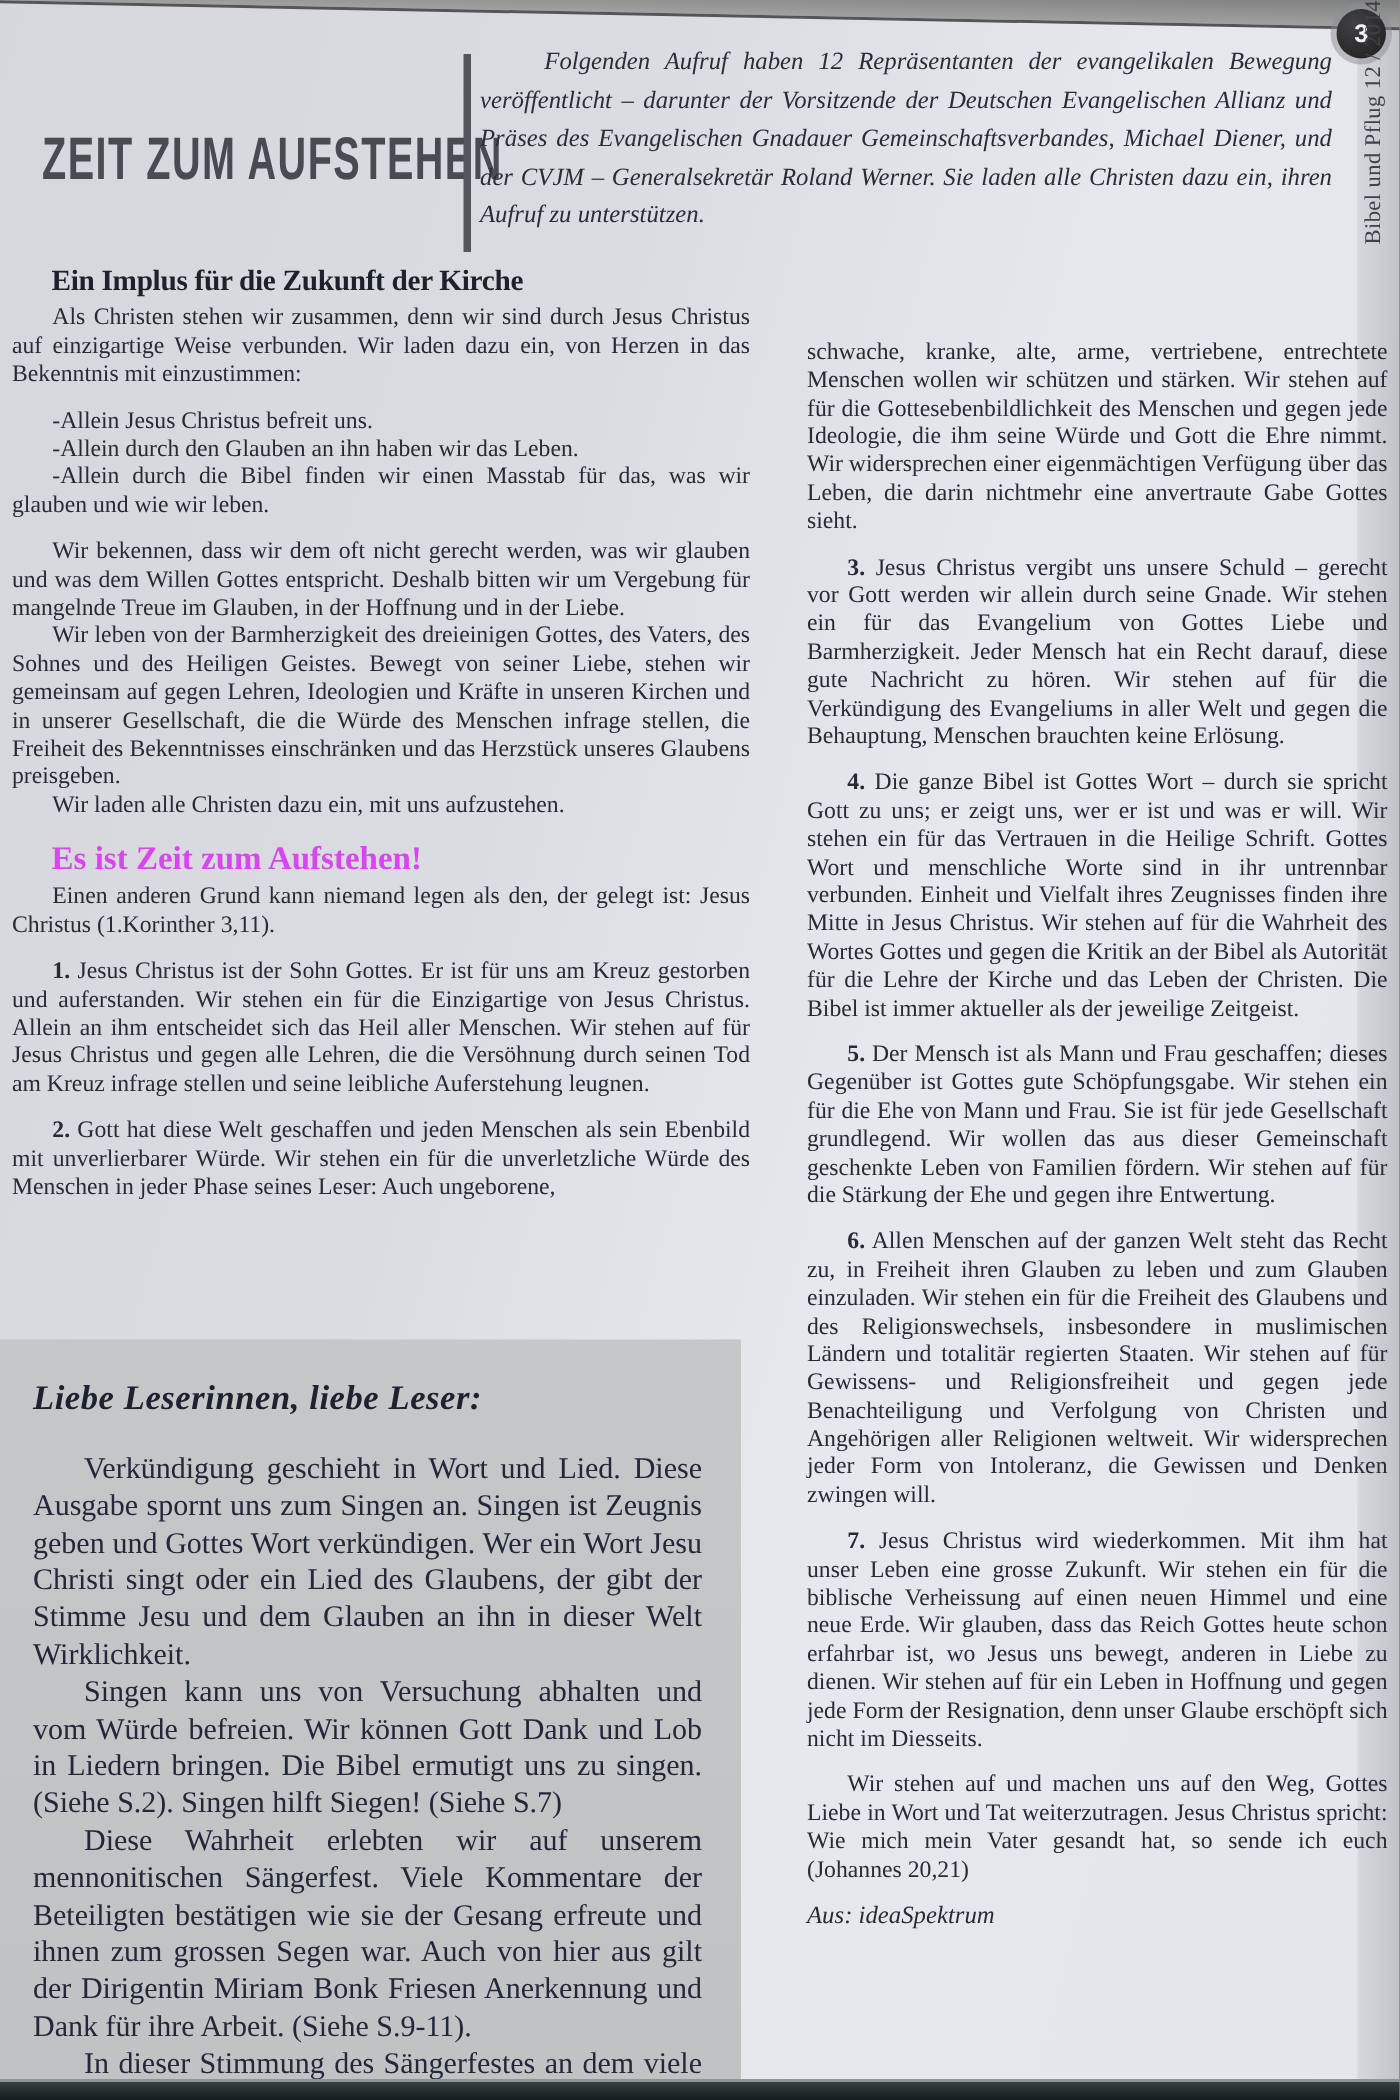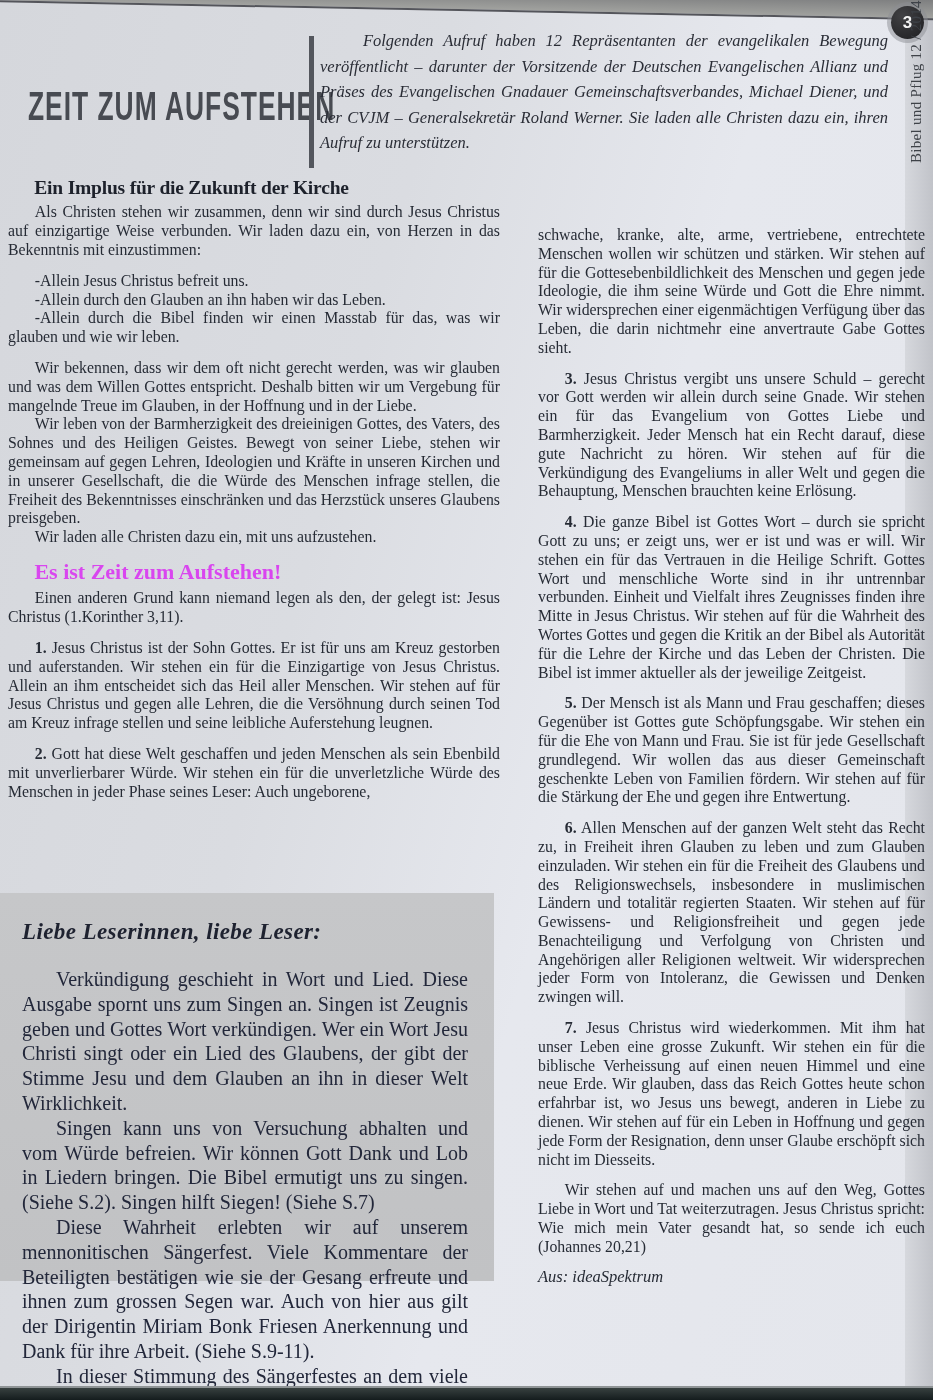--- a/index.html
+++ b/index.html
@@ -35,21 +35,21 @@
   .col-left{left:8px;top:176px;width:492px;}
   .col-right{left:538px;top:186px;width:387px;margin-top:40px;}
   .para{margin:0;text-align:justify;font-size:15.8px;line-height:1.19;text-indent:1.7em;}
   .noindent{text-indent:0;}
   .gap{margin-top:12px;}
   .h1{margin:0 0 4px 0;font-size:19.5px;font-weight:700;line-height:1.2;
       text-indent:1.35em;color:#1d212b;letter-spacing:-.2px;}
   .h2{margin:12px 0 4px 0;font-size:22px;font-weight:700;line-height:1.2;
       text-indent:1.2em;color:#d946ef;}
   .num{font-weight:700;}
-  .graybox{position:absolute;left:0;top:893px;width:494px;height:388px;box-sizing:border-box;
+  .graybox{position:absolute;left:0;top:893px;width:494px;height:494px;box-sizing:border-box;
       padding:26px 26px 0 22px;background:linear-gradient(180deg,#c6c7c9,#c1c2c4);color:#22273a;}
   .graybox .para{font-size:20px;line-height:1.24;}
   .bh{margin:0 0 22px 0;font-style:italic;font-weight:700;font-size:23px;
       letter-spacing:.4px;color:#1e2230;}
   .sig{margin-top:8px;padding-right:40px;text-align:left;
       font-size:16.5px;line-height:1.35;}
   .source{margin-top:10px;padding-right:14px;text-align:left;font-style:italic;font-size:16.5px;}
 </style>
 </head>
 <body>

